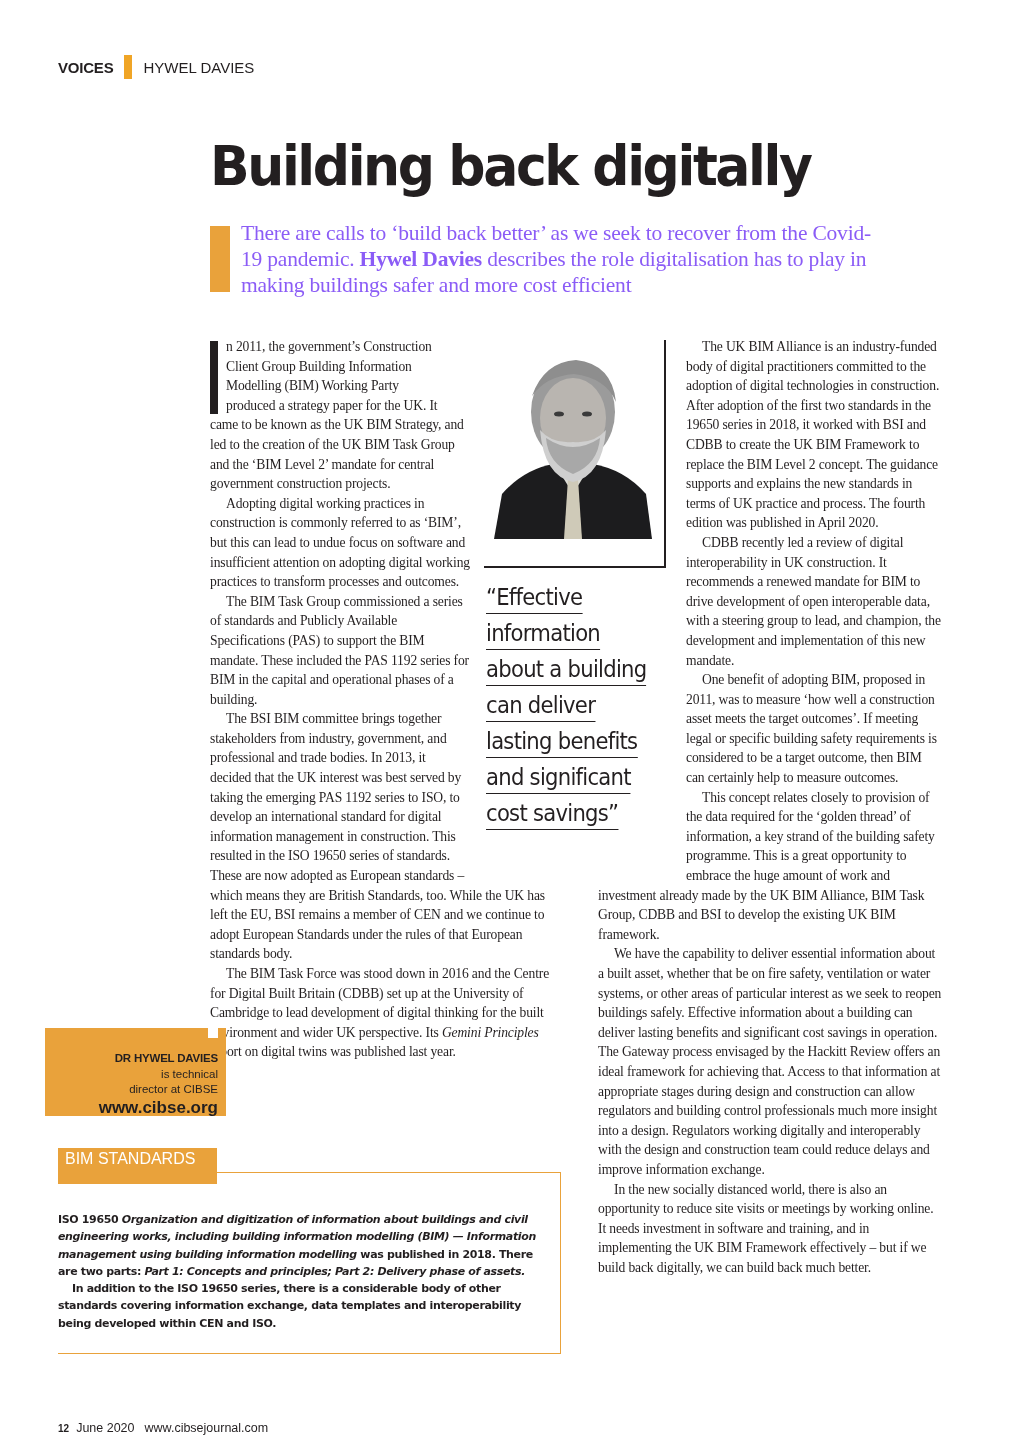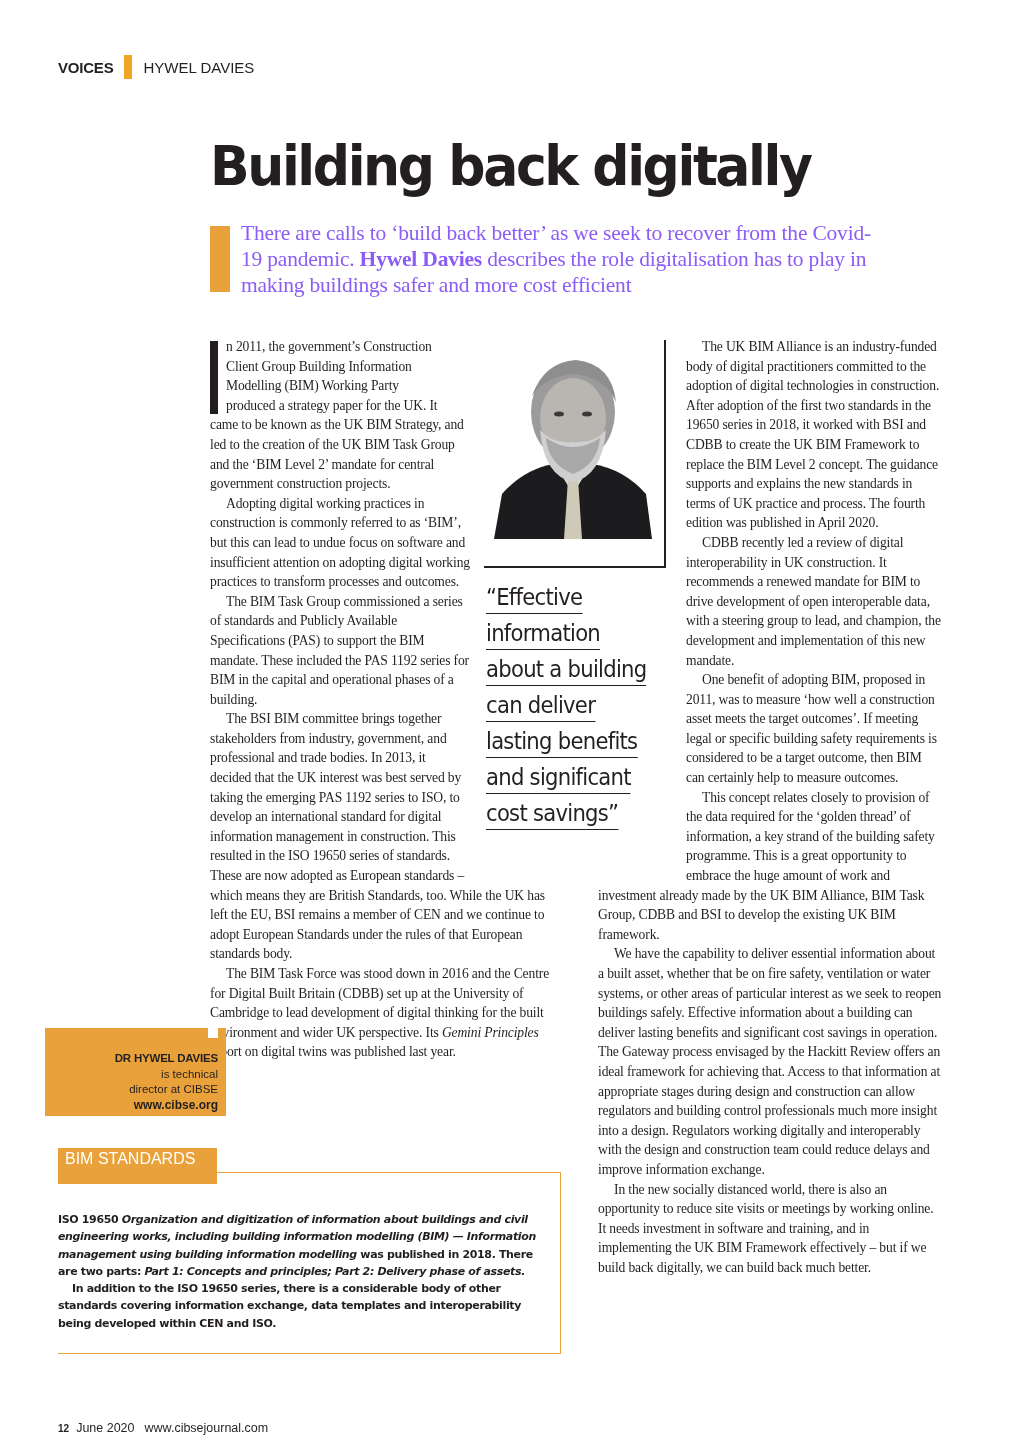--- a/index.html
+++ b/index.html
@@ -33,21 +33,21 @@
   .photo { position: absolute; left: 10px; top: 4px; width: 158px; height: 195px; overflow: hidden; }
 
   .pullquote { position: absolute; left: 486px; top: 582px; width: 190px; }
   .pq-line { display: table; font-family: "DejaVu Sans", sans-serif; font-size: 23px; line-height: 30px; letter-spacing: -0.8px; color: #231f20; border-bottom: 1.5px solid #231f20; padding-bottom: 1px; margin-bottom: 4px; transform: scaleX(0.92); transform-origin: left; white-space: nowrap; }
 
   .author-box { position: absolute; left: 0; top: 1028px; width: 181px; height: 88px; background: #e9a23b; text-align: right; padding: 0 8px 0 0; font-family: "Liberation Sans", sans-serif; margin-left: 45px; }
   .author-square { position: absolute; right: 8px; top: 0; width: 10px; height: 10px; background: #ffffff; }
   .author-name { position: absolute; right: 8px; top: 24px; font-size: 11.5px; font-weight: bold; letter-spacing: -0.2px; color: #231f20; white-space: nowrap; }
   .author-role1 { position: absolute; right: 8px; top: 40px; font-size: 11.5px; color: #231f20; white-space: nowrap; }
   .author-role2 { position: absolute; right: 8px; top: 55px; font-size: 11.5px; color: #231f20; white-space: nowrap; text-align: right; }
-  .author-url { position: absolute; right: 8px; top: 70px; font-size: 12px; font-weight: bold; color: #231f20; white-space: nowrap; }
+  .author-url { position: absolute; right: 8px; top: 70px; font-size: 17px; font-weight: bold; color: #231f20; white-space: nowrap; }
 
   .box-tab { position: absolute; left: 58px; top: 1148px; width: 159px; height: 36px; background: #e9a23b; color: #ffffff; font-family: "Liberation Sans", sans-serif; font-size: 16px; padding: 2px 0 0 7px; }
   .box { position: absolute; left: 58px; top: 1172px; width: 503px; height: 182px; border-top: 1.5px solid #e9a23b; border-right: 1.5px solid #e9a23b; border-bottom: 1.5px solid #e9a23b; }
   .box-text { position: absolute; left: 58px; top: 1186px; width: 492px; font-family: "DejaVu Sans", sans-serif; font-size: 11px; line-height: 17.3px; letter-spacing: -0.35px; color: #231f20; font-weight: bold; }
   .box-text p { text-indent: 14px; }
   .box-text p.first { text-indent: 0; margin-top: 25px; }
   .box-text i { font-style: italic; }
 
   .footer { position: absolute; left: 58px; top: 1421px; display: flex; align-items: baseline; font-family: "Liberation Sans", sans-serif; color: #231f20; }
   .page-num { font-weight: bold; font-size: 10px; margin-right: 7px; }

